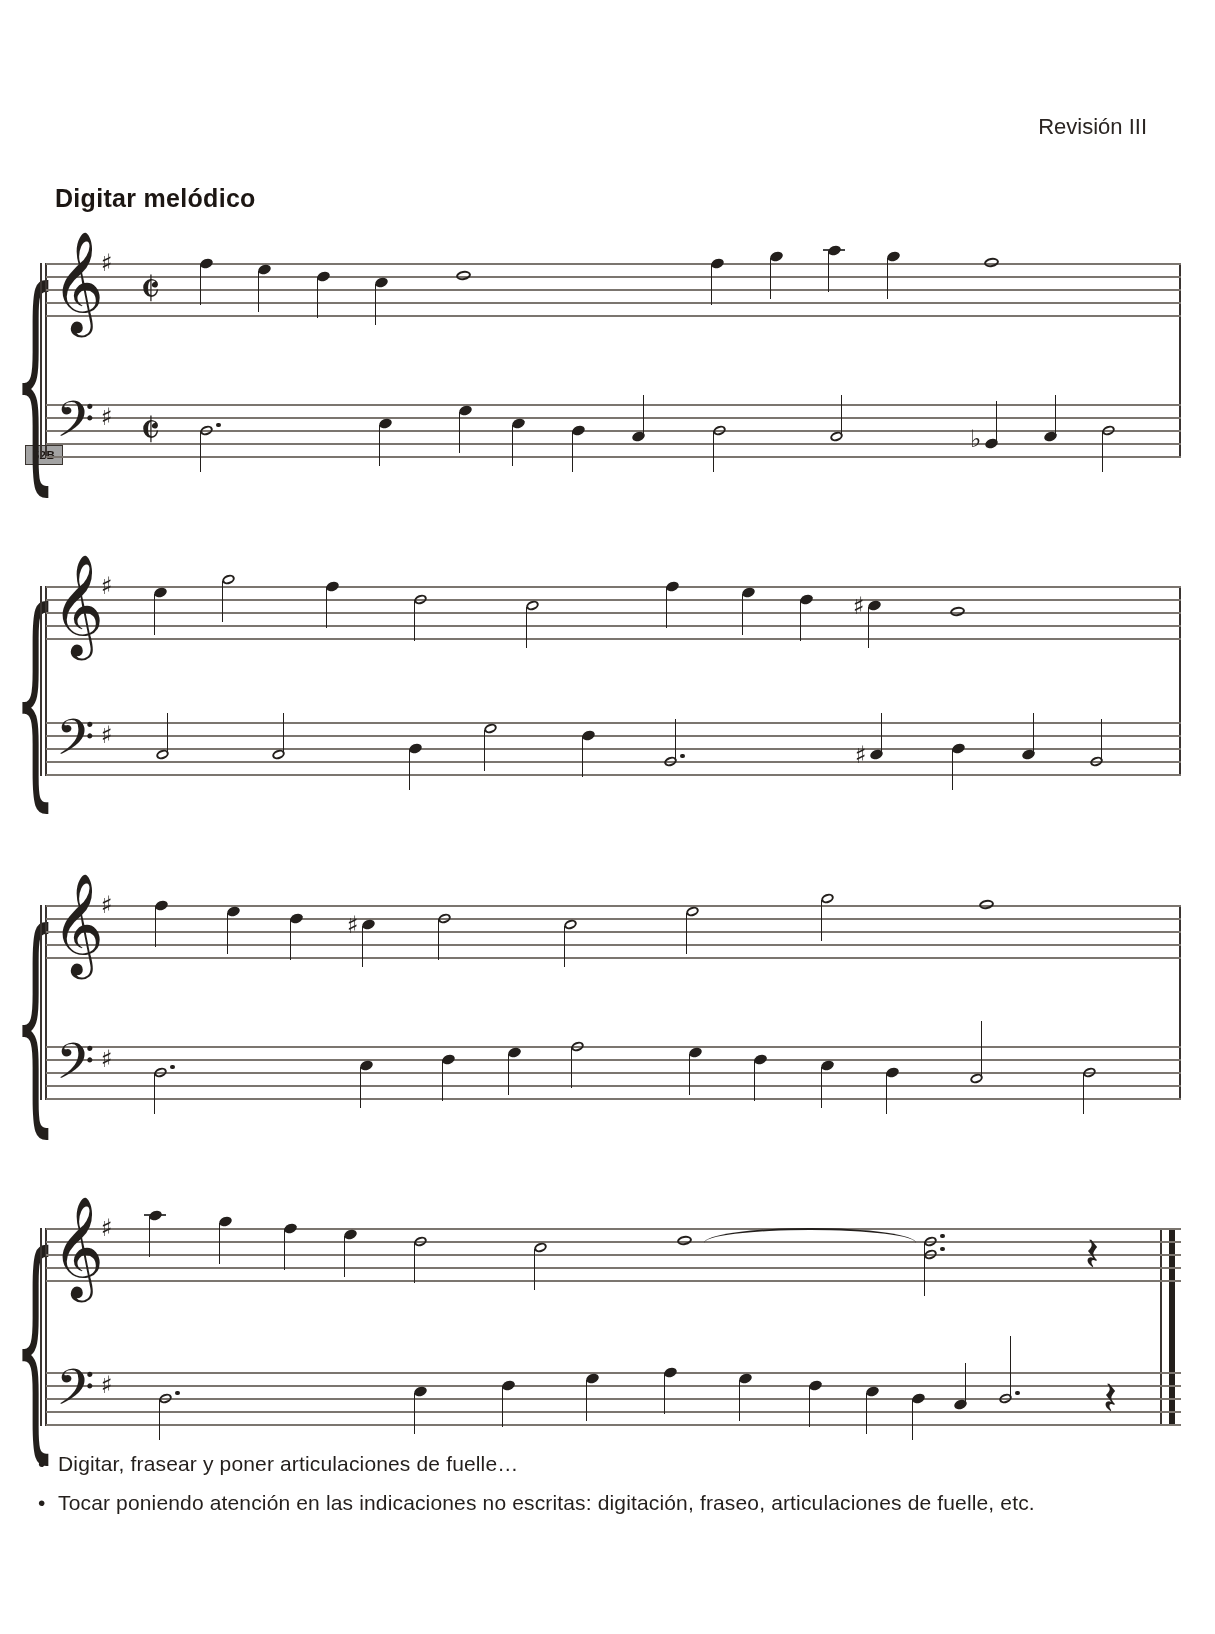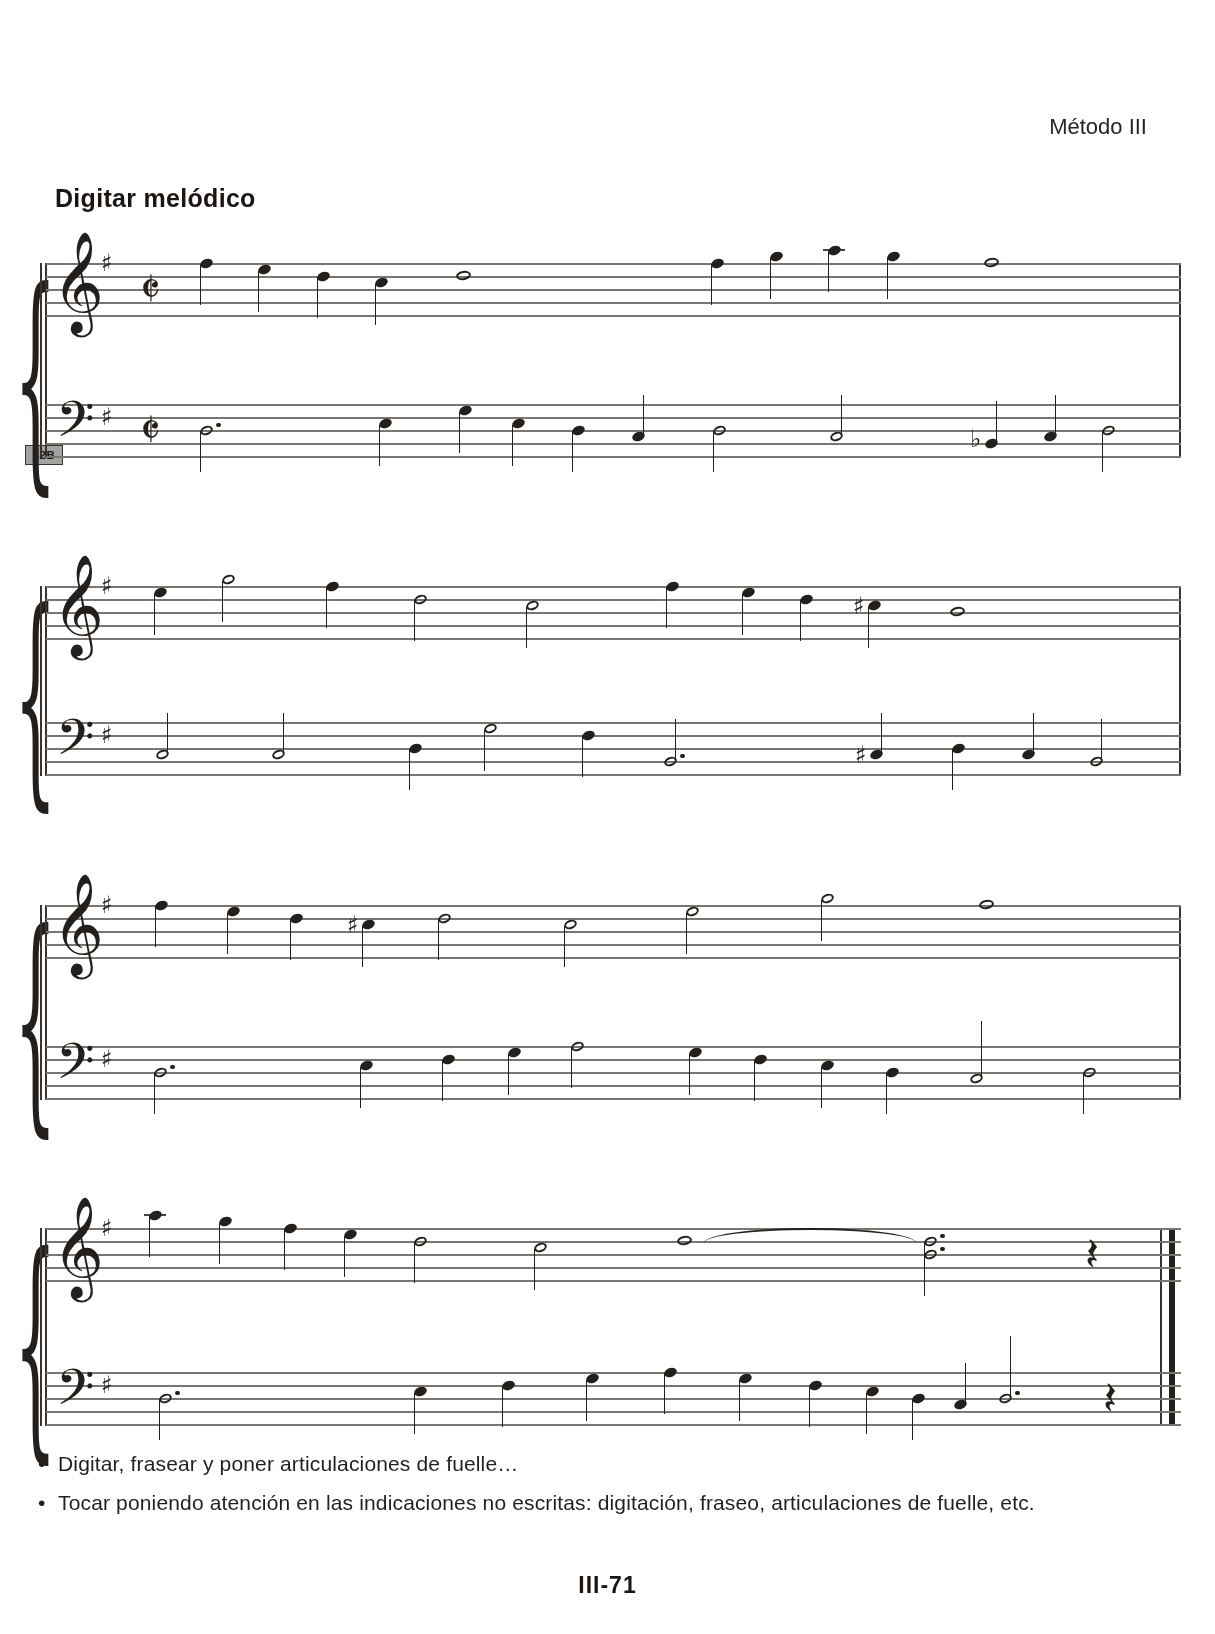--- a/index.html
+++ b/index.html
@@ -36,33 +36,32 @@
             font-family:"DejaVu Sans",sans-serif;}
   .q-rest{position:absolute;font-size:46px;line-height:1;color:#231f1c;
           font-family:"DejaVu Sans",sans-serif;}
   .tie{position:absolute;height:13px;border-top:2.6px solid #231f1c;
        border-radius:50% 50% 0 0 / 100% 100% 0 0;}
 </style>
 </head>
 <body>
 
 <div id="page">
-  <div class="abs" id="dialog-label">Método III</div>
+  <div class="abs" id="dialog-label">Revisión III</div>
   <div class="abs" id="page-heading">Digitar melódico</div>
   <div class="abs" id="badge-52b">52B</div>
 
   <div id="score"></div>
 
   <div class="abs bullet-line" style="top:1452px;">
     <span class="bullet-dot">•</span><span>Digitar, frasear y poner articulaciones de fuelle…</span>
   </div>
   <div class="abs bullet-line" style="top:1491px;">
     <span class="bullet-dot">•</span><span>Tocar poniendo atención en las indicaciones no escritas: digitación, fraseo, articulaciones de fuelle, etc.</span>
   </div>
-  <div class="abs" id="page-number">III-71</div>
 <div class="brace" style="left: 14px; top: 259px; font-size: 160px; line-height: 160px; transform: scale(0.42, 1.48);">{</div>
     <div class="barline" style="left: 40px; top: 263px; height: 195px;"></div>
     <div class="barline" style="left: 45px; top: 263px; height: 195px; width: 2.4px;"></div>
     <div class="barline" style="left: 1179px; top: 263px; height: 195px;"></div>
     <div class="staff-line" style="left: 46px; top: 263px; width: 1135px;"></div>
     <div class="staff-line" style="left: 46px; top: 276px; width: 1135px;"></div>
     <div class="staff-line" style="left: 46px; top: 289px; width: 1135px;"></div>
     <div class="staff-line" style="left: 46px; top: 302px; width: 1135px;"></div>
     <div class="staff-line" style="left: 46px; top: 315px; width: 1135px;"></div>
     <div class="clef" style="left: 52px; top: 238px; font-size: 88px;">𝄞</div>

